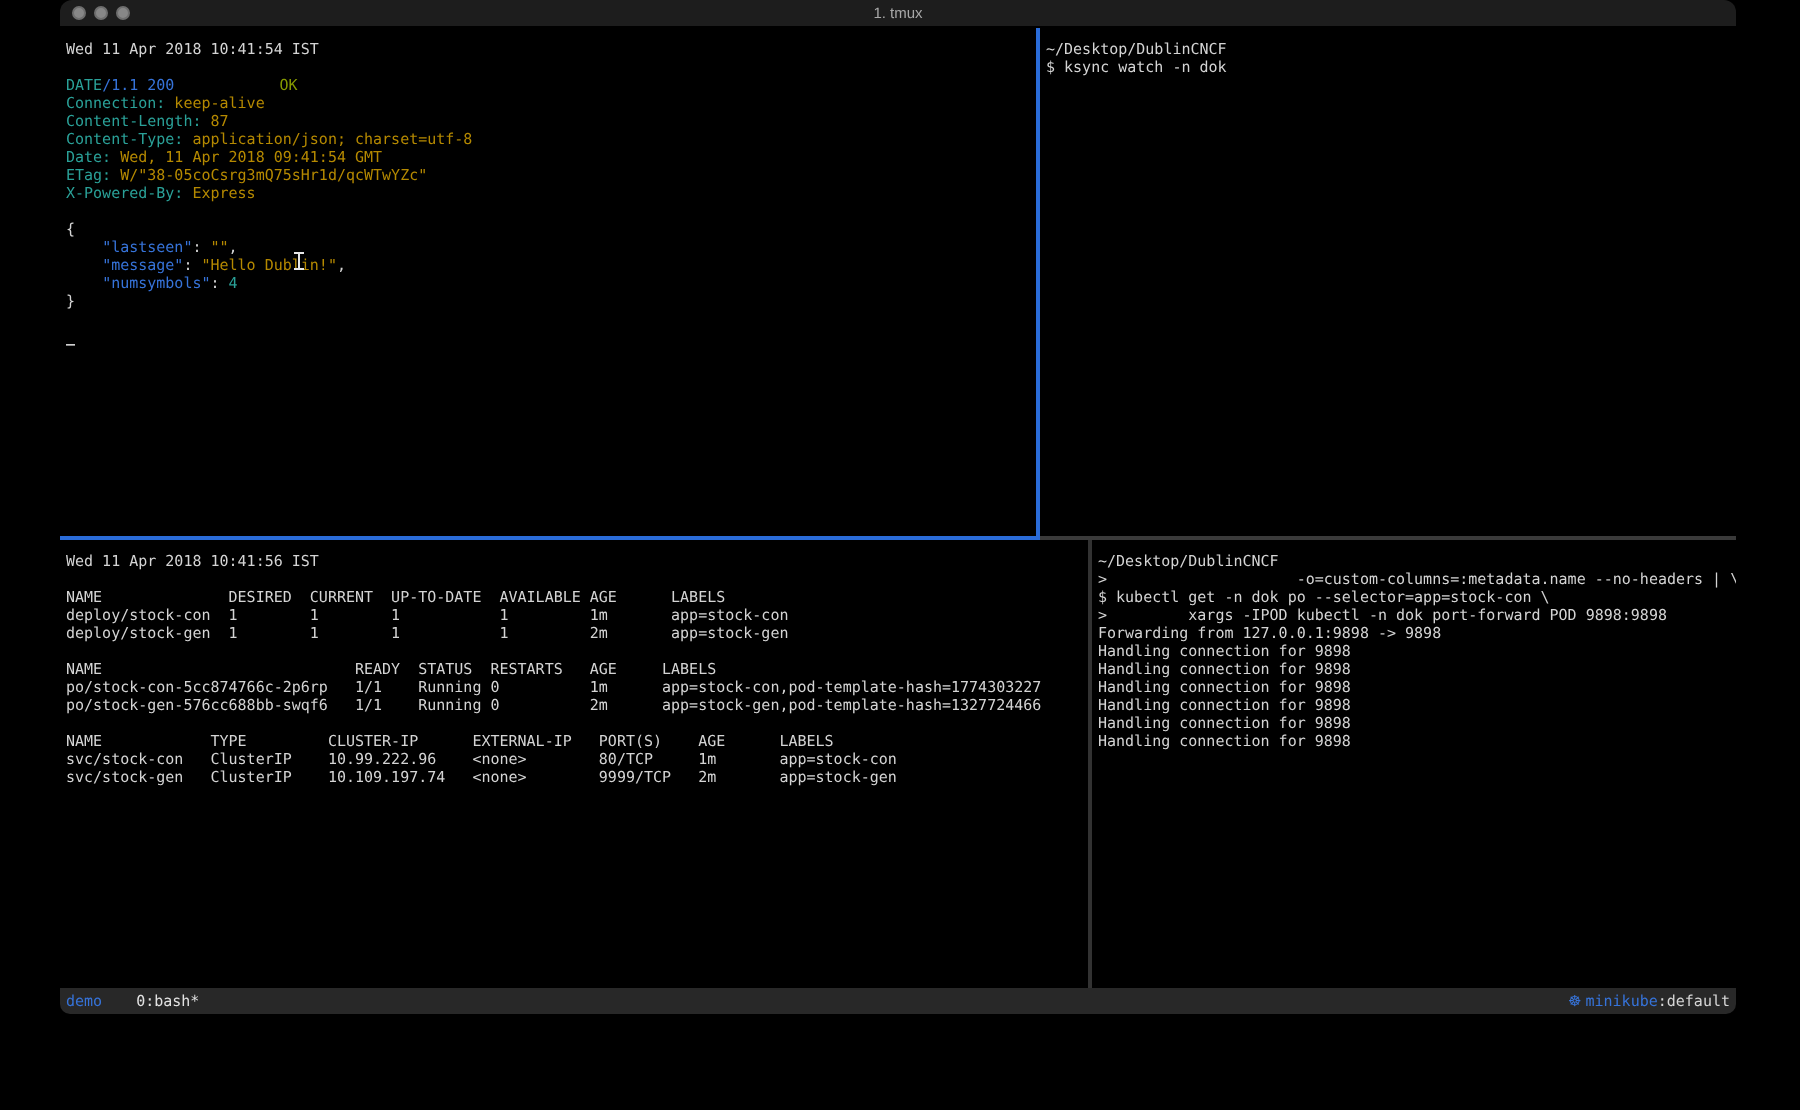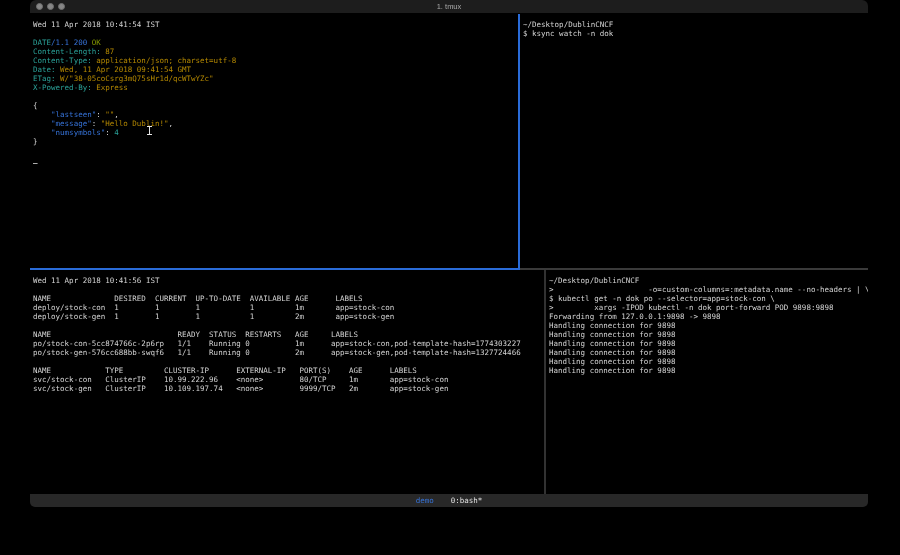--- a/index.html
+++ b/index.html
@@ -30,27 +30,27 @@
   .pane-br{left:516px;right:0;top:256px;height:224px;}
   .vdiv-top{position:absolute;left:488px;top:0;width:2px;height:256px;background:var(--pane_border_active,#2a6cd9);}
   .hdiv-left{position:absolute;left:0;top:254px;width:490px;height:2px;background:var(--pane_border_active,#2a6cd9);}
   .hdiv-right{position:absolute;left:490px;right:0;top:254px;height:2px;background:var(--pane_border,#3a3a3a);}
   .vdiv-bottom{position:absolute;left:514px;top:256px;width:2px;height:224px;background:#323232;}
   .tline{white-space:pre;height:9px;}
   .c-fg{color:var(--foreground,#d4d4d4);}
   .c-cyan{color:var(--cyan,#2aa198);}
   .c-blue{color:var(--accent_blue,#3673d9);}
   .c-yellow{color:var(--yellow,#b58900);}
-  .c-green{color:var(--green,#859900);}
+  .c-green{color:var(--green,#859900);margin-left:48px;}
   .c-cursor{color:#ececec;font-weight:bold;}
   .statusbar{
     position:absolute;left:0;right:0;bottom:0;height:13px;
     background:var(--status_bg,#282828);
     display:flex;align-items:center;justify-content:space-between;
-    padding:0 3px;font-size:7.5px;line-height:13px;color:#d6d6d6;flex-direction:column;
+    padding:0 3px;font-size:7.5px;line-height:13px;color:#d6d6d6;
   }
   .status-left{display:flex;gap:5px;}
   .status-right{display:flex;gap:0;}
   .kicon{font-family:"DejaVu Sans","DejaVu Sans Mono",sans-serif;margin-right:2px;}
   .status-win{color:#e2e2e2;margin-left:12px;}
   .ibeam{position:absolute;left:117px;top:112px;width:5px;height:9px;}
   .ibeam::before{content:"";position:absolute;left:2px;top:0;width:1px;height:9px;background:#e6e6e6;}
   .ibeam::after{content:"";position:absolute;left:0;top:0;width:5px;height:9px;
     border-top:1px solid #e6e6e6;border-bottom:1px solid #e6e6e6;box-sizing:border-box;}
 </style>
@@ -65,20 +65,21 @@
       <span class="light"></span>
     </div>
     <span class="title">1. tmux</span>
   </div>
 
   <div class="term">
     <div class="pane pane-tl">
         <div class="tline"><span class="c-fg">Wed 11 Apr 2018 10:41:54 IST</span></div>
         <div class="tline">&nbsp;</div>
         <div class="tline"><span class="c-cyan">DATE</span><span class="c-blue">/1.1 200</span><span class="c-green"> OK</span></div>
+        <div class="tline"><span class="c-cyan">Connection:</span><span class="c-yellow"> keep-alive</span></div>
         <div class="tline"><span class="c-cyan">Content-Length:</span><span class="c-yellow"> 87</span></div>
         <div class="tline"><span class="c-cyan">Content-Type:</span><span class="c-yellow"> application/json; charset=utf-8</span></div>
         <div class="tline"><span class="c-cyan">Date:</span><span class="c-yellow"> Wed, 11 Apr 2018 09:41:54 GMT</span></div>
         <div class="tline"><span class="c-cyan">ETag:</span><span class="c-yellow"> W/"38-05coCsrg3mQ75sHr1d/qcWTwYZc"</span></div>
         <div class="tline"><span class="c-cyan">X-Powered-By:</span><span class="c-yellow"> Express</span></div>
         <div class="tline">&nbsp;</div>
         <div class="tline"><span class="c-fg">{</span></div>
         <div class="tline"><span class="c-fg">    </span><span class="c-blue">"lastseen"</span><span class="c-fg">: </span><span class="c-yellow">""</span><span class="c-fg">,</span></div>
         <div class="tline"><span class="c-fg">    </span><span class="c-blue">"message"</span><span class="c-fg">: </span><span class="c-yellow">"Hello Dublin!"</span><span class="c-fg">,</span></div>
         <div class="tline"><span class="c-fg">    </span><span class="c-blue">"numsymbols"</span><span class="c-fg">: </span><span class="c-cyan">4</span></div>

